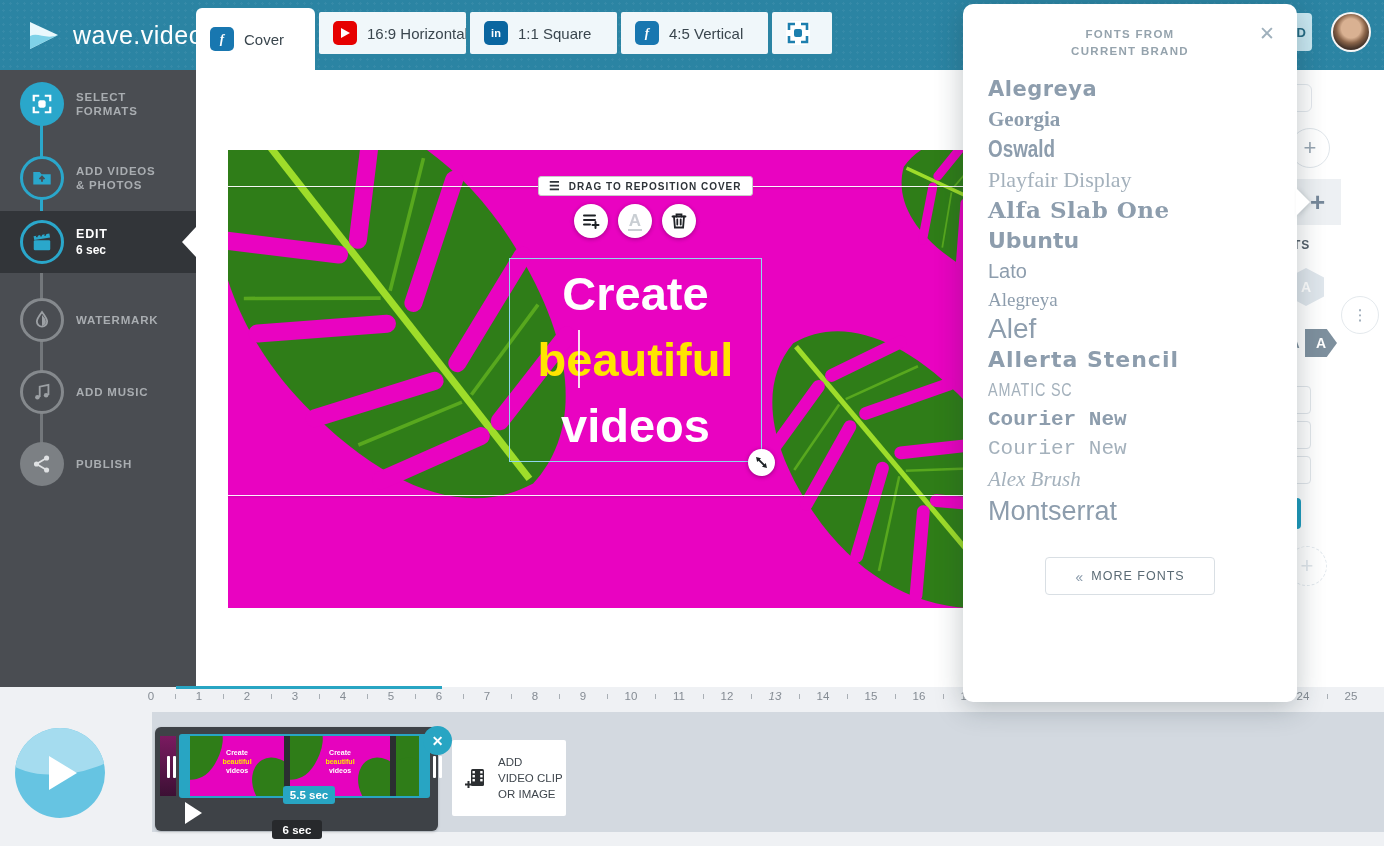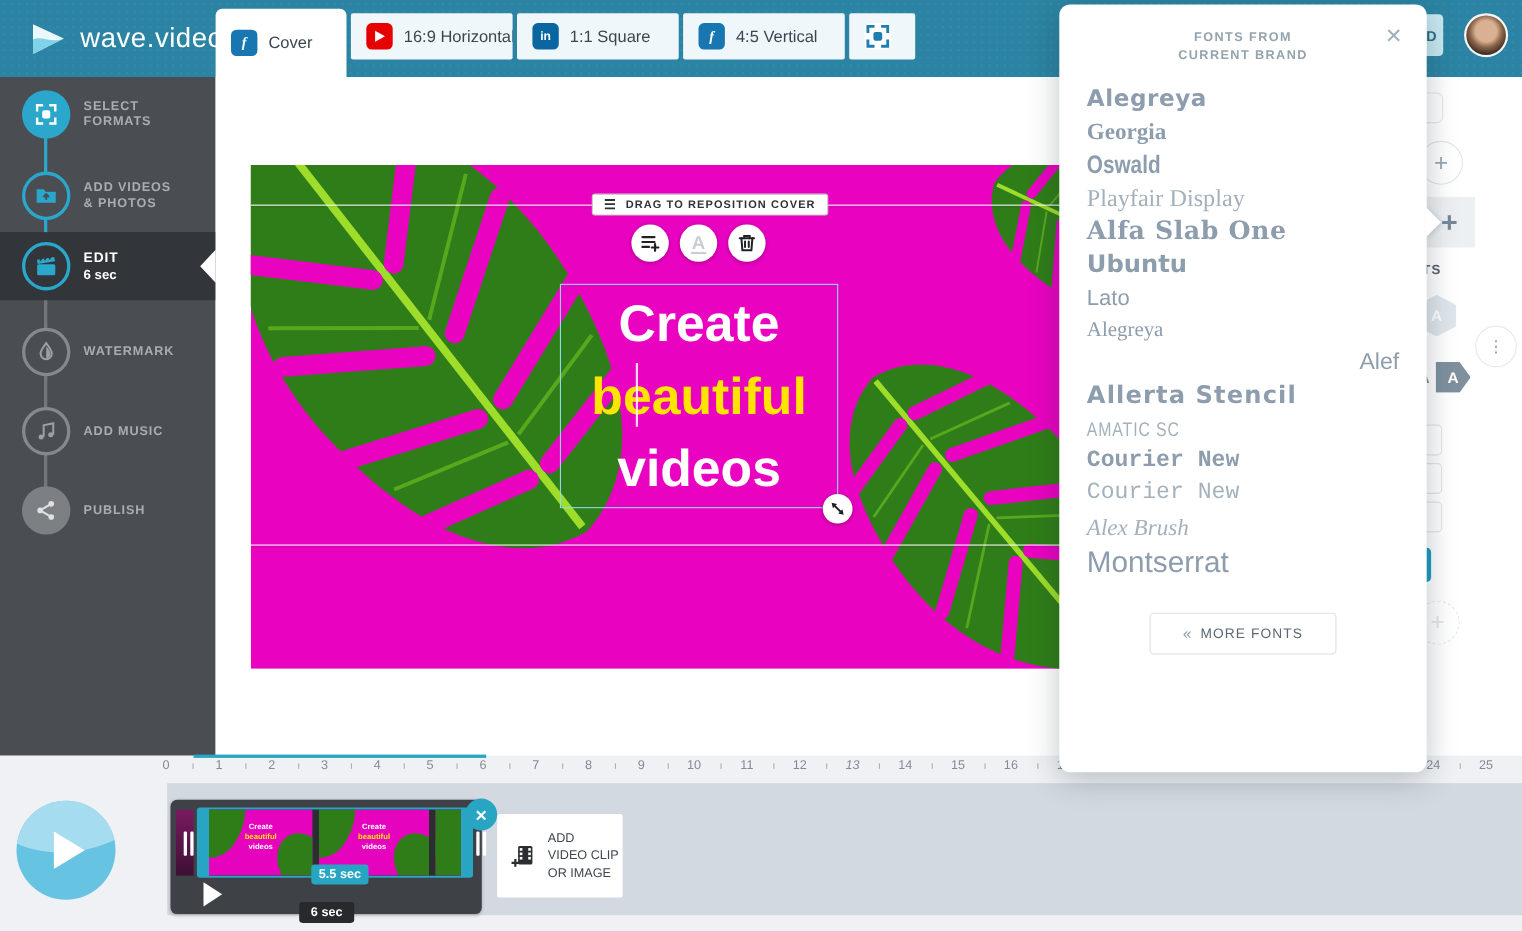--- a/index.html
+++ b/index.html
@@ -100,21 +100,21 @@
   .font-list{position:absolute;left:25px;top:70px;width:284px;}
   .font-item{color:#8d9dad;cursor:pointer;white-space:nowrap;}
   .fs-righteous{font-family:"DejaVu Sans",sans-serif;font-weight:bold;font-size:21px;line-height:30px;letter-spacing:.5px;}
   .fs-georgia{font-family:"Liberation Serif",serif;font-weight:bold;font-size:21px;line-height:30px;}
   .fs-oswald{font-family:"Liberation Sans",sans-serif;font-weight:bold;font-size:23px;line-height:31px;transform:scaleX(.82);transform-origin:left;}
   .fs-playfair{font-family:"Liberation Serif",serif;font-size:22px;line-height:29px;color:#a4b1bc;}
   .fs-alfa{font-family:"DejaVu Serif",serif;font-weight:bold;font-size:23px;line-height:31px;letter-spacing:.5px;}
   .fs-ubuntu{font-family:"DejaVu Sans",sans-serif;font-weight:bold;font-size:22px;line-height:31px;}
   .fs-lato{font-family:"Liberation Sans",sans-serif;font-size:20px;line-height:30px;}
   .fs-alegreya{font-family:"Liberation Serif",serif;font-size:19px;line-height:28px;}
-  .fs-alef{font-family:"Liberation Sans",sans-serif;font-size:21px;line-height:30px;text-align:right;}
+  .fs-alef{font-family:"Liberation Sans",sans-serif;font-size:28px;line-height:30px;}
   .fs-allerta{font-family:"DejaVu Sans",sans-serif;font-weight:bold;font-size:22px;line-height:31px;letter-spacing:1px;}
   .fs-amatic{font-family:"Liberation Sans",sans-serif;font-size:18px;line-height:30px;color:#a4b1bc;transform:scaleX(.8);transform-origin:left;letter-spacing:1px;}
   .fs-courier-b{font-family:"Liberation Mono",monospace;font-weight:bold;font-size:21px;line-height:29px;}
   .fs-courier-l{font-family:"Liberation Mono",monospace;font-size:21px;line-height:30px;color:#a4b1bc;}
   .fs-alexbrush{font-family:"Liberation Serif",serif;font-style:italic;font-size:21px;line-height:31px;color:#a4b1bc;}
   .fs-montserrat{font-family:"Liberation Sans",sans-serif;font-size:27px;line-height:32px;}
   .more-fonts{position:absolute;left:82px;top:553px;width:170px;height:38px;border:1px solid #d9dfe4;border-radius:4px;background:#fff;
     display:flex;align-items:center;justify-content:center;gap:10px;font-size:12.5px;letter-spacing:1px;color:#5a6a74;cursor:pointer;}
   .more-fonts .chev{color:#8d9dad;font-size:15px;letter-spacing:-2px;}
 

